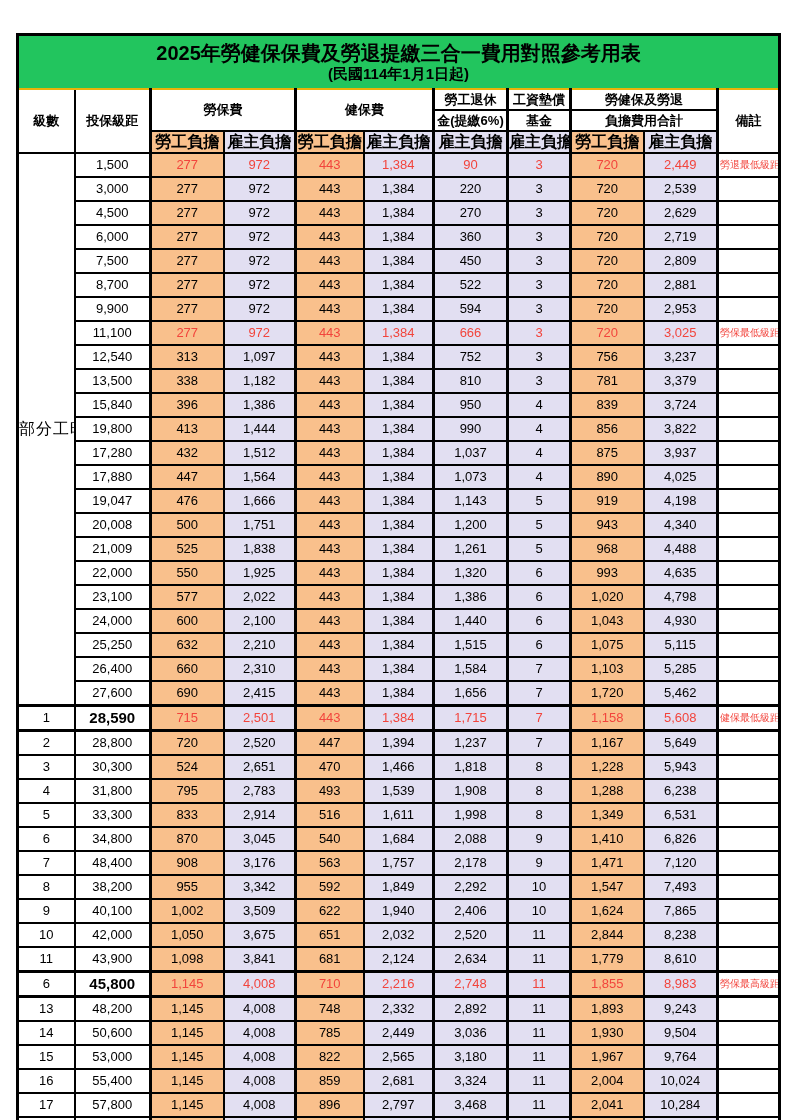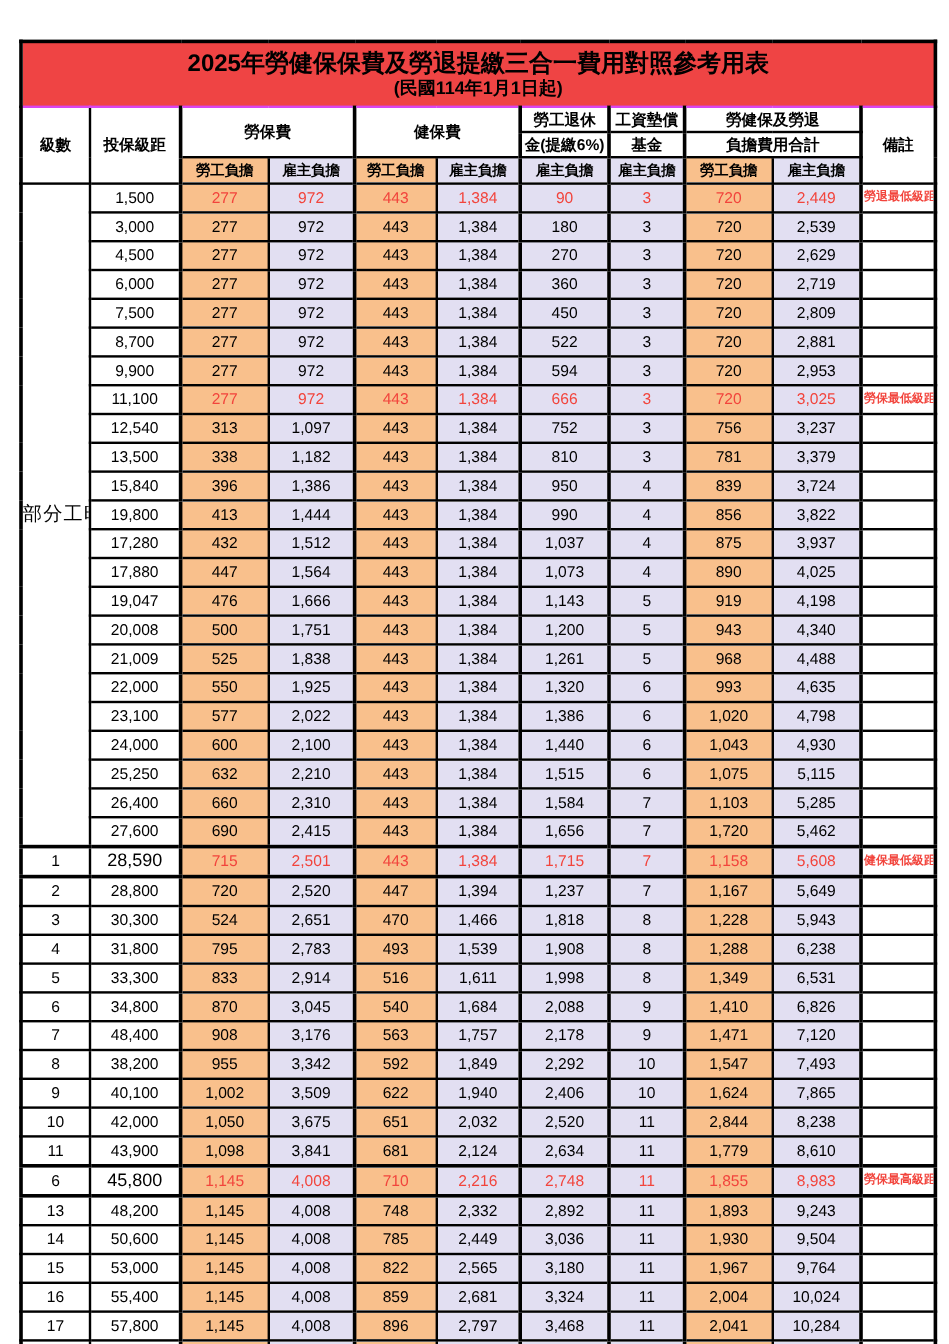--- a/index.html
+++ b/index.html
@@ -22,37 +22,37 @@
     padding:0;
     height:22px;
     font-size:13px;
     line-height:1.05;
     white-space:nowrap;
     overflow:hidden;
   }
   
   .c3,.c5,.c7,.c8,.c9,.c11 { border-left:3px solid #000; }
 
-  .title-cell { height:52px; border-bottom:2px solid #d946ef; background:#ef4444; }
+  .title-cell { height:52px; border-bottom:2px solid #eab308; background:#22c55e; }
   .title-line { font-size:20px; font-weight:bold; }
   .subtitle-line { font-size:15px; font-weight:bold; margin-top:2px; }
 
   thead td { font-size:13px; font-weight:bold; height:19px; background:#fff; }
-  thead td.subhead { font-size:12px; height:20px;margin-left:19px; }
+  thead td.subhead { font-size:16px; height:20px;margin-left:19px; }
 
   .emp { background:#F9C08C; }
   .er  { background:#E2DFF2; }
 
   td.salary { font-size:13px; }
-  tr.key td.salary { font-weight:normal; font-size:15px; }
+  tr.key td.salary { font-weight:bold; font-size:15px; }
   tr.key td { border-top:3px solid #000; border-bottom:3px solid #000; }
 
   td.redv { color:#F2443C; }
   td.remark {
-    font-size:10px; font-weight:bold; color:#F2443C;
+    font-size:10px; font-weight:normal; color:#F2443C;
     letter-spacing:0px; padding:0 1px;
   }
   td.parttime { font-size:16px; letter-spacing:1px; background:#fff; }
   td.level-col { font-size:13px; }
 </style>
 </head>
 <body>
 
 <div class="sheet">
   <table>
@@ -115,21 +115,21 @@
           <td class="c9 emp redv">720</td>
           <td class="c10 er redv">2,449</td>
           <td class="c11 remark">勞退最低級距</td>
         </tr>
         <tr>
           <td class="c2 salary">3,000</td>
           <td class="c3 emp">277</td>
           <td class="c4 er">972</td>
           <td class="c5 emp">443</td>
           <td class="c6 er">1,384</td>
-          <td class="c7 er">180</td>
+          <td class="c7 er">220</td>
           <td class="c8 er">3</td>
           <td class="c9 emp">720</td>
           <td class="c10 er">2,539</td>
           <td class="c11 remark"></td>
         </tr>
         <tr>
           <td class="c2 salary">4,500</td>
           <td class="c3 emp">277</td>
           <td class="c4 er">972</td>
           <td class="c5 emp">443</td>

